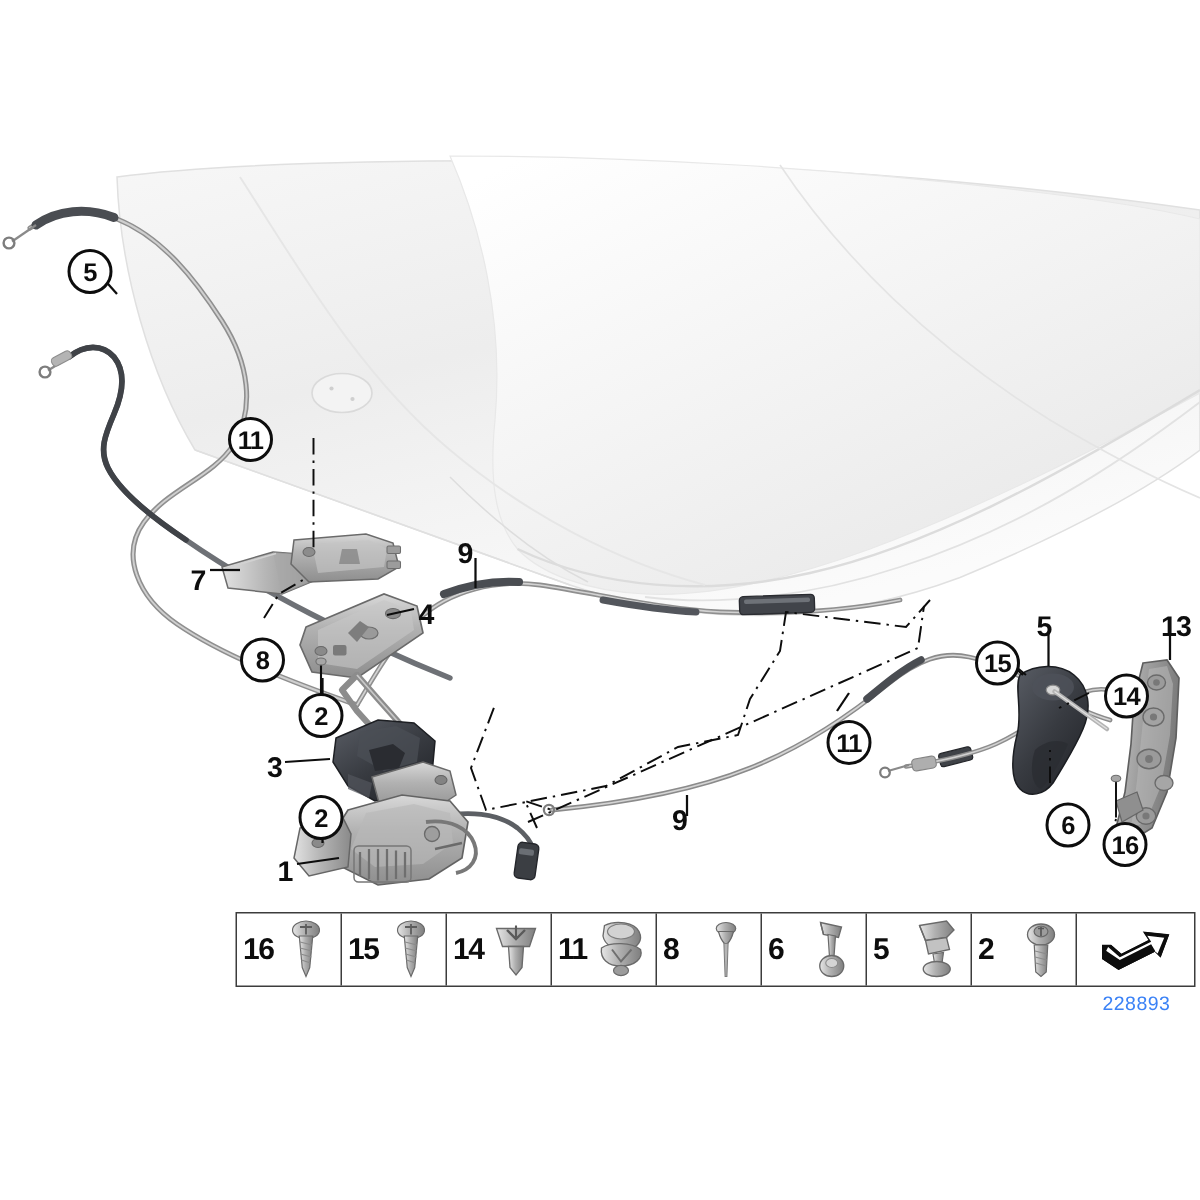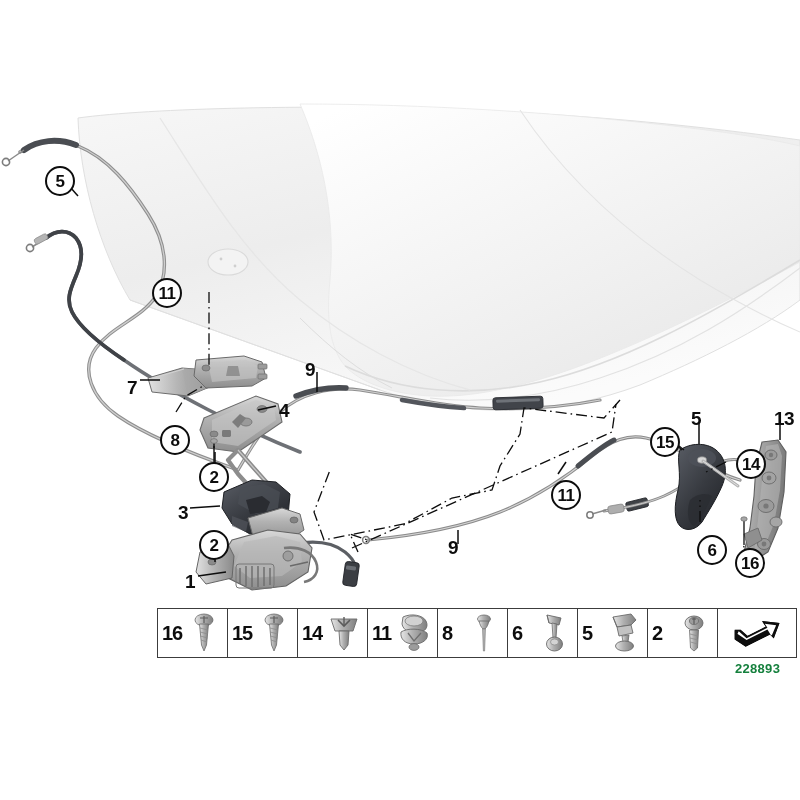--- a/index.html
+++ b/index.html
@@ -94,22 +94,22 @@
     width: 78px;
     border-right: none;
     padding-left: 0;
     justify-content: center;
   }
   #drawing-number {
     position: absolute;
     left: 735px;
     top: 661px;
     font-size: 13px;
-    font-weight: bold;
-    color: #15803d;
+    font-weight: normal;
+    color: #3b82f6;
     letter-spacing: 0.3px;
   }
 </style>
 </head>
 <body>
 
 <div id="page">
 
   <svg id="art" viewBox="0 0 800 800">
     <defs>

